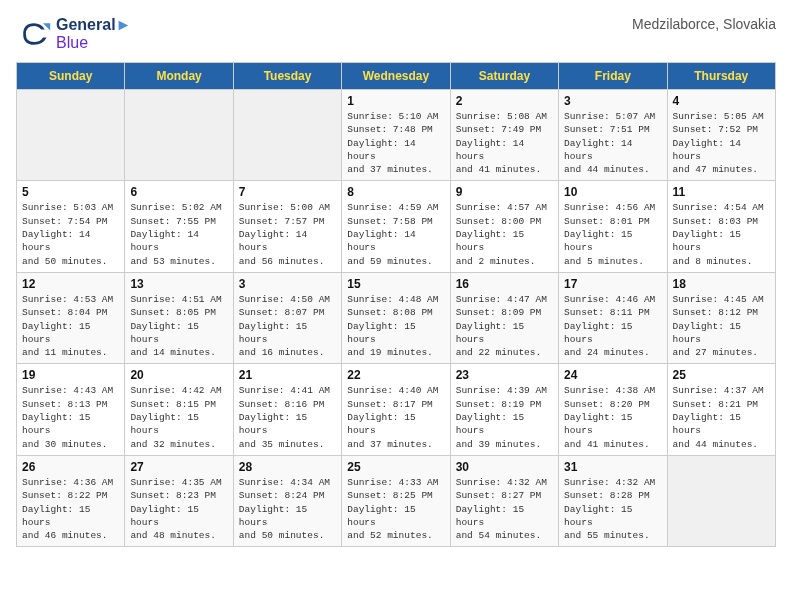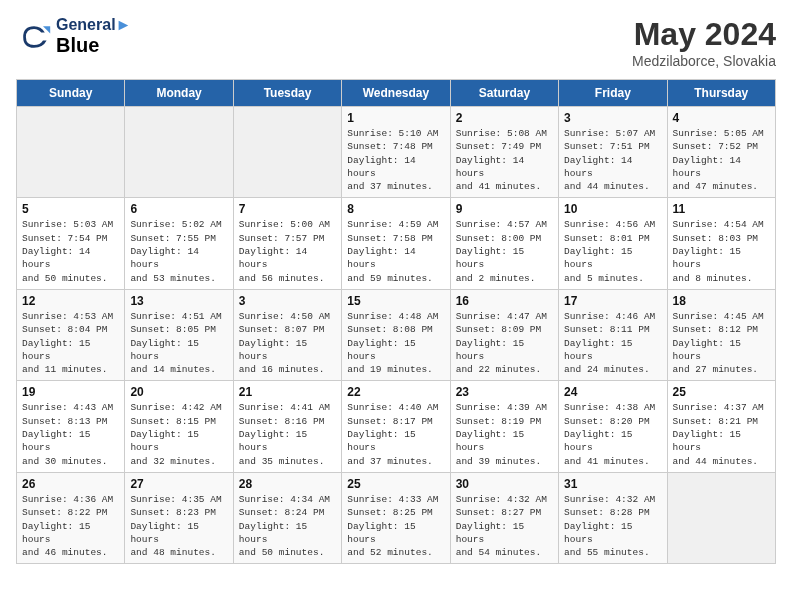--- a/index.html
+++ b/index.html
@@ -37,21 +37,21 @@
       font-size: 14px;
       color: #555;
     }
     table {
       width: 100%;
       border-collapse: collapse;
       table-layout: fixed;
     }
     thead tr th {
       background-color: #2563a8;
-      color: #ffffff;
+      color: #fde047;
       font-size: 12px;
       font-weight: bold;
       padding: 6px 4px;
       text-align: center;
       border: 1px solid #ccc;
     }
     tbody tr td {
       border: 1px solid #ccc;
       vertical-align: top;
       padding: 4px 5px;
@@ -83,25 +83,24 @@
 <body>
 
 <div class="header">
   <div class="logo">
     <svg class="logo-icon" viewBox="0 0 40 40">
       <path d="M8 20 Q8 8 20 8 Q28 8 32 15 L28 15 Q25 11 20 11 Q11 11 11 20 Q11 29 20 29 Q27 29 30 24 L34 24 Q30 32 20 32 Q8 32 8 20Z" fill="#1a3a6b"></path>
       <path d="M30 8 L38 8 L38 16 Q34 12 30 8Z" fill="#4a90d9"></path>
     </svg>
     <div>
       <div style="font-size:16px;font-weight:bold;color:#1a3a6b;">General<span style="color:#4a90d9;">►</span></div>
-      <div style="font-size:20px;font-weight:bold;color:#000000;">Blue</div>
+      <div style="font-size:16px;font-weight:normal;color:#6d28d9;">Blue</div>
     </div>
   </div>
   <div class="title-block">
-    <div class="month-year">May 2024</div>
     <div class="location">Medzilaborce, Slovakia</div>
   </div>
 </div>
 
 <table>
   <thead>
     <tr id="dow-row">
         <th>Sunday</th>
         <th>Monday</th>
         <th>Tuesday</th>

